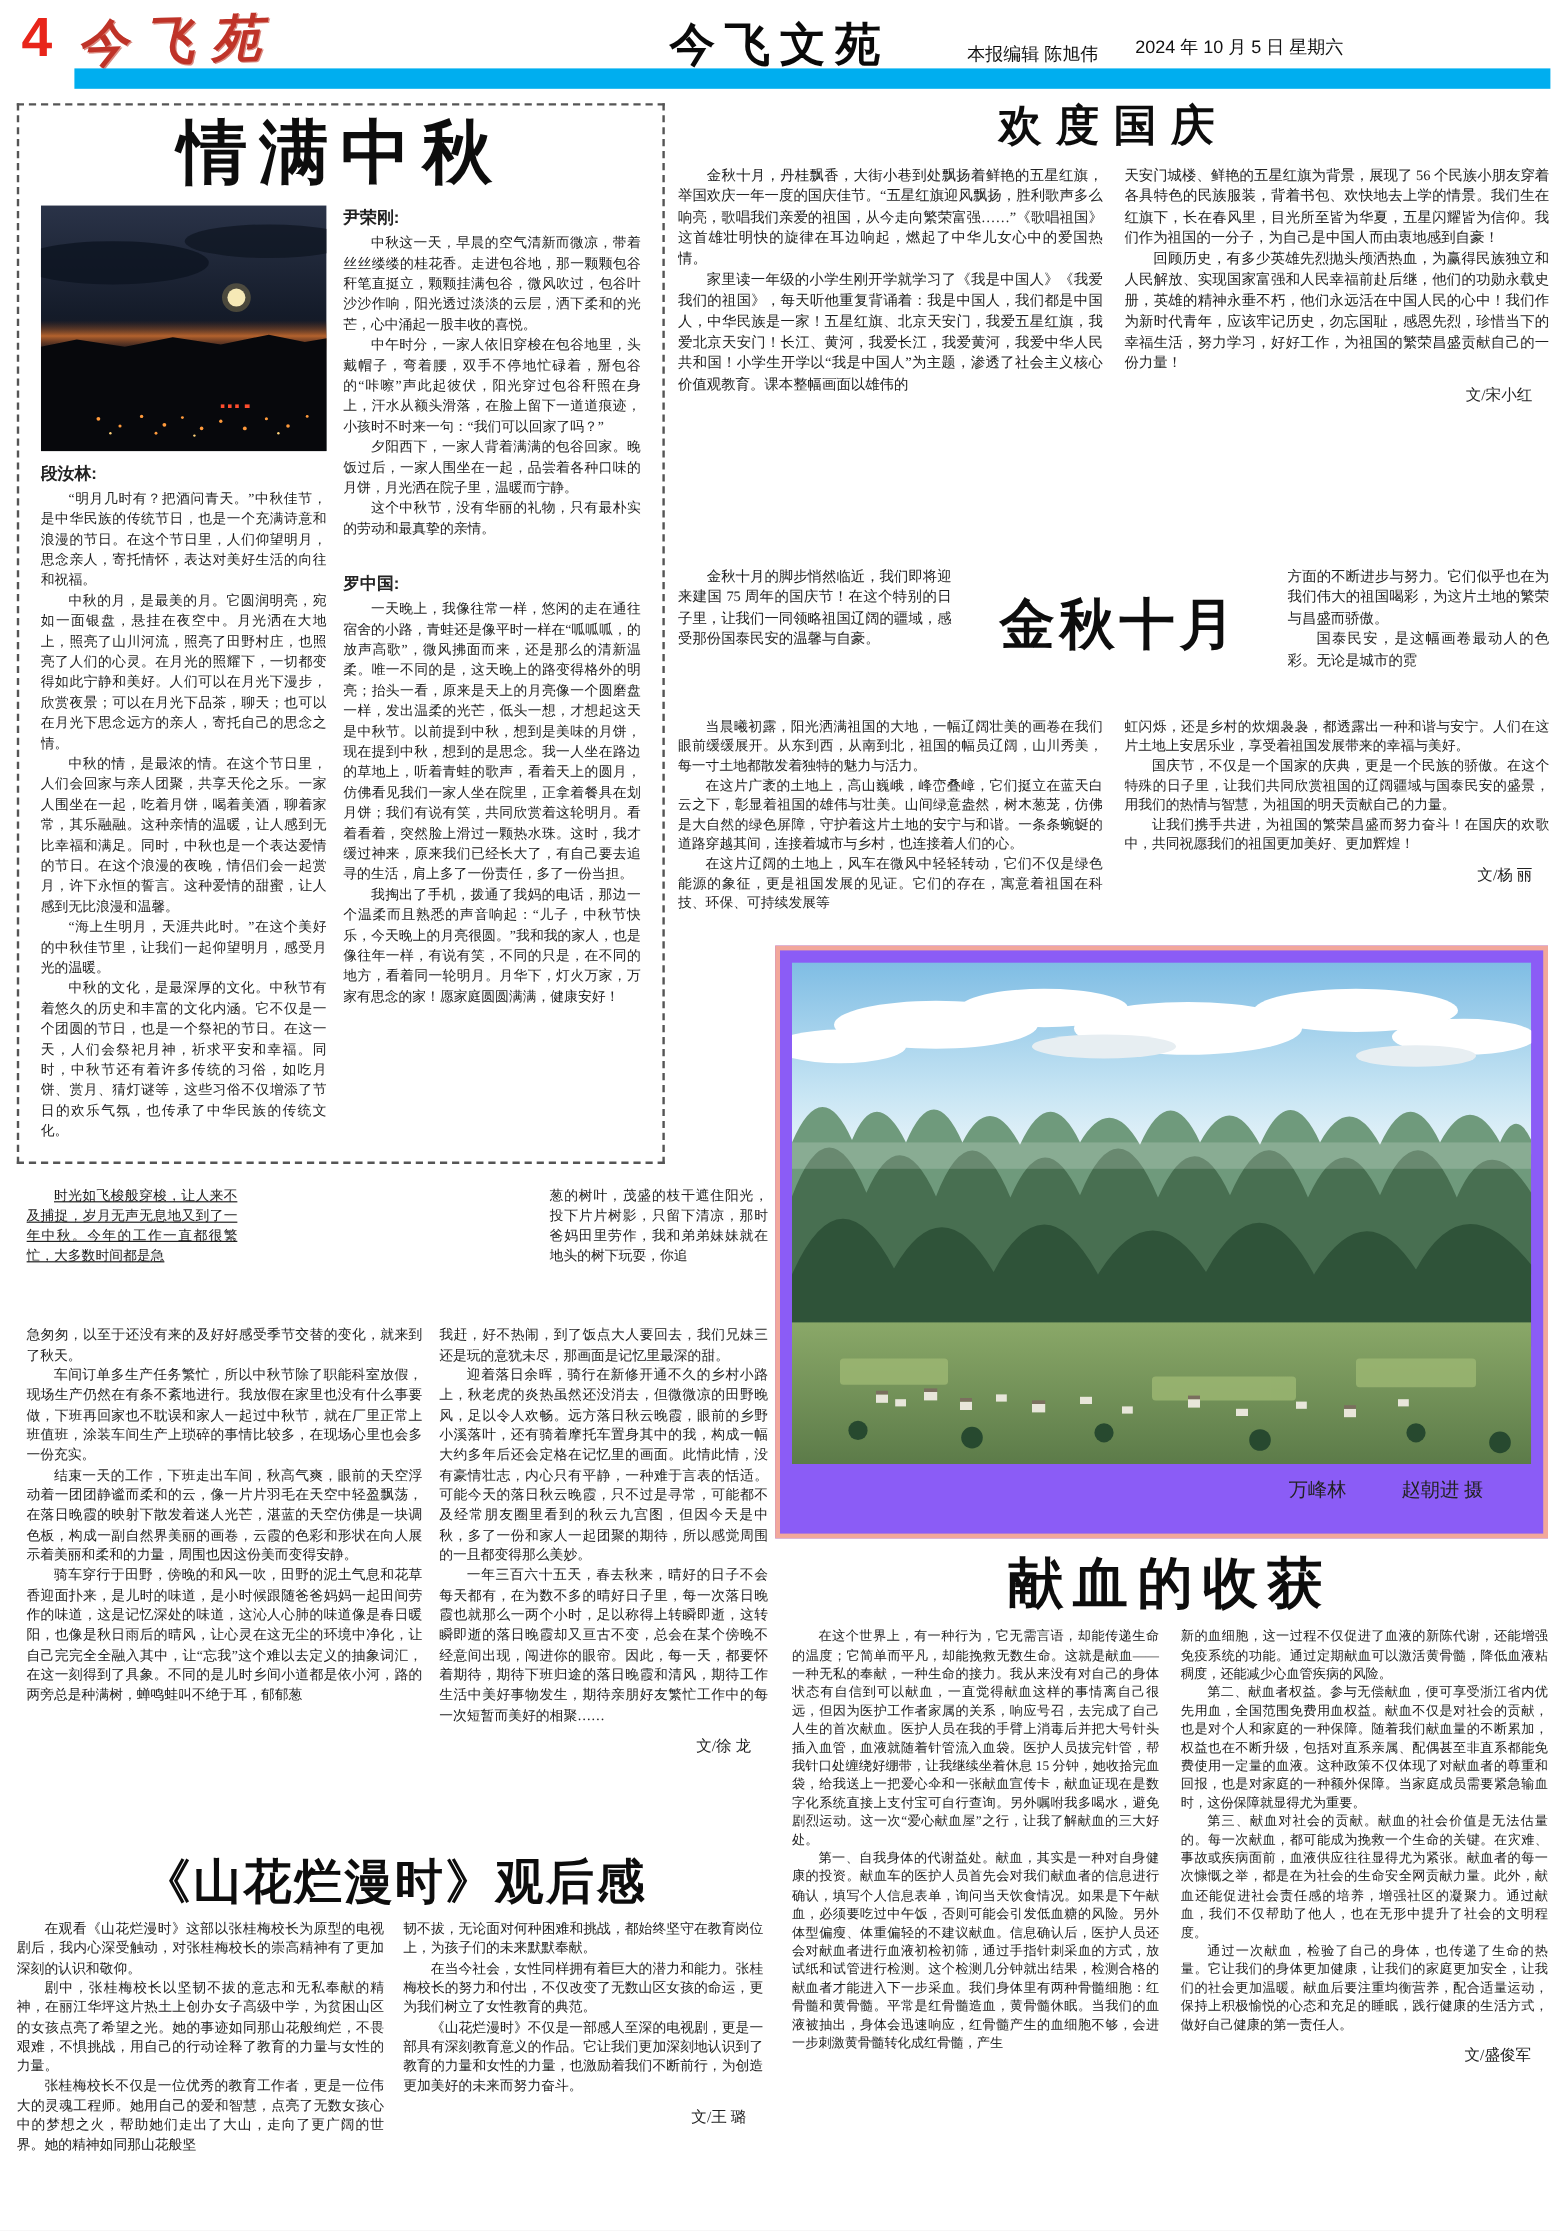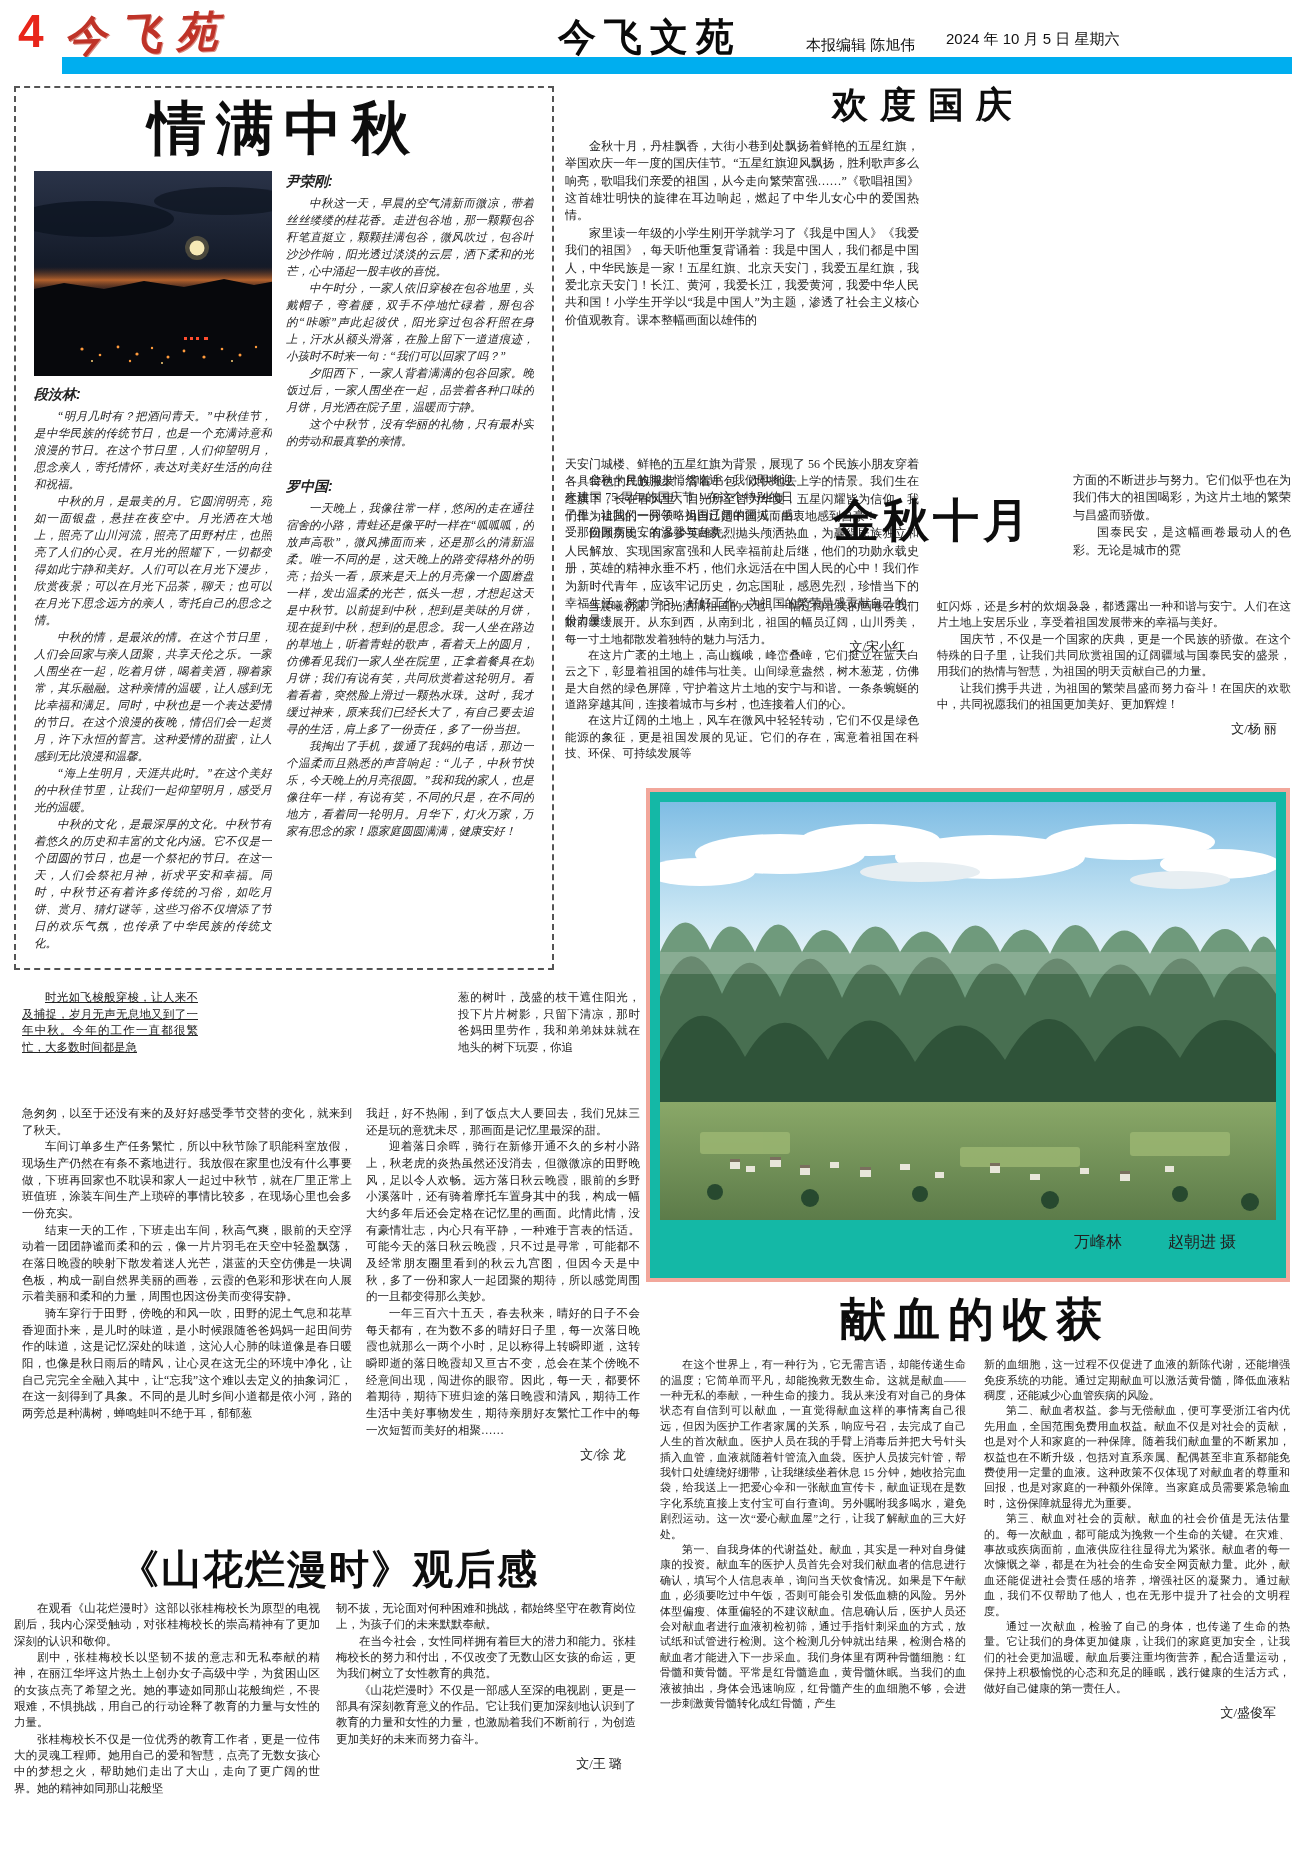--- a/index.html
+++ b/index.html
@@ -17,29 +17,29 @@
   
   .art-title{font-family:"Liberation Sans",sans-serif;font-weight:900;color:#0d0d0d;text-align:center;line-height:1.05;}
   .byline{text-align:right;font-size:13px;padding-right:14px;margin-top:8px;font-family:"Liberation Serif",serif;}
   .author-h{font-family:"Liberation Sans",sans-serif;font-weight:bold;font-size:14px;margin:8px 0 3px 0;}
   .colblock{overflow:hidden;}
   .para{margin:0;text-indent:2em;text-align:justify;}
   .para.cont{text-indent:0;}
   
   .dash-box{border:2px dashed #555;}
   
-  .qmzq-txt{font-size:11.5px;line-height:1.48;font-style:italic;}
-  .hdgq-txt{font-size:12px;line-height:1.45;flex-direction:column;}
+  .qmzq-txt{font-size:11.5px;line-height:1.48;}
+  .hdgq-txt{font-size:12px;line-height:1.45;}
   .jqsy-txt{font-size:12px;line-height:1.45;}
   .jqsy-row2{font-size:11.5px;line-height:1.42;}
   .lrwx-txt{font-size:11.5px;line-height:1.45;}
   .shlm-txt{font-size:11.5px;line-height:1.42;}
   .xxsh-txt{font-size:11px;line-height:1.4;}
   
-  .photo-frame{border:4px solid #f2a79b;background:#14b8a6;text-align:center;}
+  .photo-frame{border:4px solid #f2a79b;background:#8b5cf6;text-align:center;}
   .photo-caption{font-size:16px;font-family:"Liberation Serif",serif;color:#222;}
 </style>
 </head>
 <body>
 
 <div id="page">
 
   <div class="abs page-num" style="left:18px;top:8px;">4</div>
   <div class="abs masthead-script" style="left:64px;top:6px;">今飞苑</div>
   <div class="abs masthead-title" style="left:0;top:12px;width:1300px;text-align:center;">今飞文苑</div>

